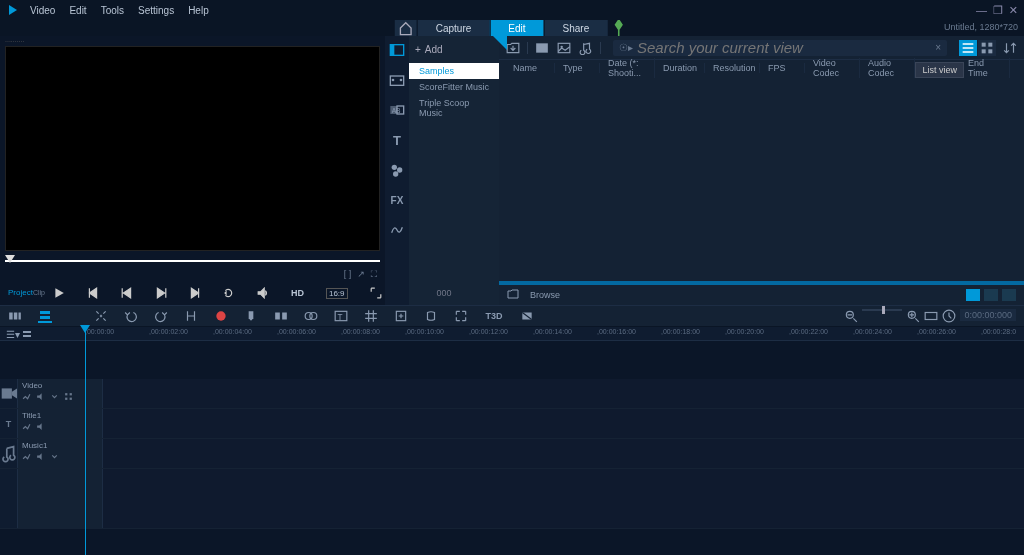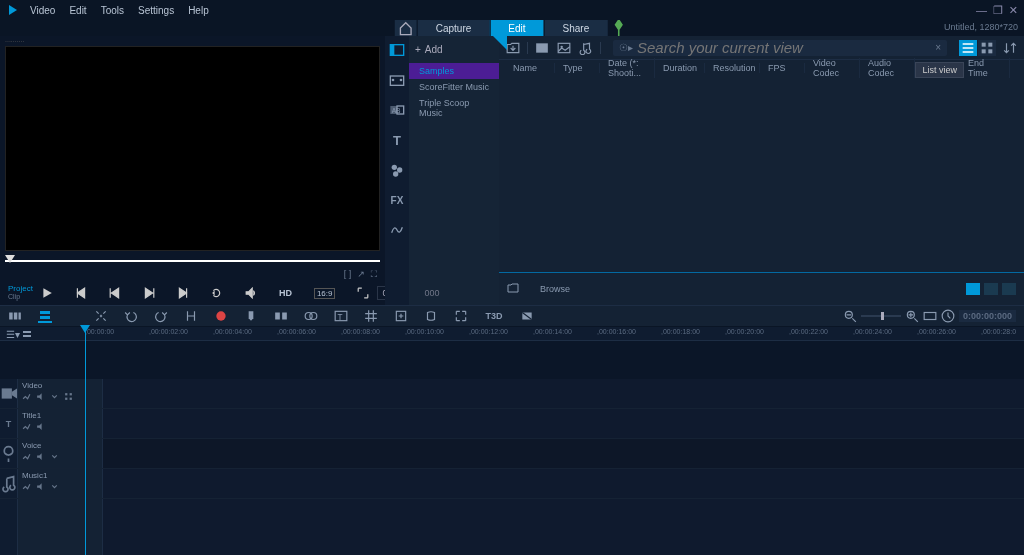--- a/index.html
+++ b/index.html
@@ -18,56 +18,56 @@
 .status-right { position:absolute; right:6px; top:22px; font-size:9px; color:#6a7a90;}
 .content { display:flex; height: 269px; }
 .preview { width: 385px; background:#0b1628; display:flex; flex-direction:column; }
 .preview-top { height:10px; font-size:7px; color:#555; padding-left:5px;}
 .preview-video { flex:1; margin:0 5px; background:#000; border:1px solid #222;}
 .preview-scrub { height:12px; margin:4px 5px 0; position:relative;}
 .scrub-line { height:2px; background:#fff; position:absolute; top:5px; left:0; right:0;}
 .scrub-handle { position:absolute; left:0; top:0; width:10px; height:10px;}
 .preview-info { height:14px; display:flex; align-items:center; padding:0 8px; font-size:9px; color:#6a7a90; justify-content:flex-end; gap:6px;}
 .preview-ctrls { height:24px; display:flex; align-items:center; padding:0 8px; gap:8px;}
-.pc-label { display:flex; flex-direction:column; font-size:8px; color:#0099d9; line-height:8px;}
+.pc-label { display:flex; font-size:8px; color:#0099d9; line-height:8px;}
 .pc-sub { color:#6a7a90; font-size:7px;}
 .pc-icons { display:flex; gap:22px; align-items:center;}
 .pc-icn { width:12px; height:12px; display:flex; align-items:center; justify-content:center; cursor:pointer; color:#aab;}
 .pc-right { margin-left:auto; display:flex; gap:4px; font-size:9px; color:#aab; border:1px solid #2a3548; padding:1px 4px;}
 .library { flex:1; background:#142234; display:flex; }
 .lib-tabs { width:24px; background:#0f1c30; display:flex; flex-direction:column; align-items:center; padding-top:6px; gap:14px;}
 .lib-tab { width:16px; height:16px; cursor:pointer; color:#8a9ab0; display:flex;align-items:center;justify-content:center; font-size:10px;}
 .lib-tab.active { color:#0099d9; }
 .lib-side { width:90px; background:#152436; padding-top:6px;}
 .add-btn { display:flex; align-items:center; gap:4px; padding:2px 6px; font-size:10px; color:#aab; cursor:pointer;}
 .folder-list { margin-top:6px;}
 .folder-item { padding:3px 10px; font-size:9px; color:#8a9ab0; cursor:pointer;}
-.folder-item.active { color:#0099d9; background:#4c1d95;}
+.folder-item.active { color:#0099d9; background:#ffffff;}
 .lib-main { flex:1; display:flex; flex-direction:column; position:relative;}
 .triangle-badge { position:absolute; left:-6px; top:0; width:0;height:0; border-style:solid; border-width:0 14px 14px 0; border-color:transparent #0099d9 transparent transparent;}
 .lib-toolbar { height:24px; display:flex; align-items:center; padding:0 6px; gap:6px; border-bottom:1px solid #1d2d44;}
 .tb-icn { width:16px; height:14px; cursor:pointer; color:#8a9ab0; display:flex;align-items:center;justify-content:center;}
 .tb-sep { width:1px; height:12px; background:#2a3a50;}
 .search-box { flex:1; display:flex; align-items:center; gap:4px; padding:0 6px; background:#1a2a40; height:16px; margin:0 6px; border-radius:2px;}
 .search-box input { background:transparent; border:none; color:#aab; font-size:15px; outline:none; flex:1; font-style:italic;}
 .view-toggle { display:flex; gap:1px;}
 .vt-btn { width:18px; height:16px; background:#1a2a40; cursor:pointer; display:flex;align-items:center;justify-content:center; color:#8a9ab0;}
 .vt-btn.active { background:#0099d9; color:#fff;}
 .lib-headers { height:16px; display:flex; align-items:center; font-size:9px; color:#8a9ab0; padding-left:6px; gap:0;}
 .lib-headers span { padding:0 8px; border-right:1px solid #1a2a40;}
 .tooltip { position:absolute; right:60px; top:26px; background:#2a3548; padding:2px 6px; font-size:9px; color:#ccc; border:1px solid #3a4558;}
 .lib-empty { flex:1;}
-.lib-bottom { height:18px; display:flex; align-items:center; padding:16px 8px; gap:21px; font-size:9px; color:#8a9ab0; border-top:1px solid #0369a1;}
+.lib-bottom { height:18px; display:flex; align-items:center; padding:10px 8px; gap:11px; font-size:9px; color:#8a9ab0; border-top:4px solid #0369a1;}
 .lib-bottom-right { margin-left:auto; display:flex; gap:4px;}
 .lbr-icn { width:14px; height:12px; background:#1a3a50; cursor:pointer;}
 .lbr-icn.a { background:#0099d9;}
 .toolbar2 { height:22px; background:#142234; display:flex; align-items:center; padding:0 8px; gap:16px; border-top:1px solid #1d2d44; border-bottom:1px solid #0a1525;}
 .tb2-icn { width:14px; height:14px; cursor:pointer; color:#8a9ab0; display:flex;align-items:center;justify-content:center;}
 .tb2-icn.active { color:#0099d9; border-bottom:2px solid #0099d9;}
-.tb2-right { margin-left:auto; display:flex; align-items:center; gap:4px;font-weight:bold;}
+.tb2-right { margin-left:auto; display:flex; align-items:flex-start; gap:4px;}
 .zoom-slider { width:40px; height:2px; background:#2a3a50; position:relative;}
 .zoom-handle { position:absolute; left:50%; top:-3px; width:3px; height:8px; background:#aab;}
 .timecode-box { font-size:9px; color:#aab; background:#1a2a40; padding:1px 4px;}
 .timecode-box .zero { color:#5a6a80;}
 .timeline-ruler { height:14px; background:#0f1c30; display:flex; align-items:center; position:relative; padding-left:85px; border-bottom:1px solid #1d2d44;}
 .ruler-left { position:absolute; left:0; width:85px; height:14px; display:flex; align-items:center; gap:6px; padding-left:6px;}
 .rl-icn { width:10px; height:10px; cursor:pointer; color:#8a9ab0;}
 .ruler-marks { flex:1; display:flex; position:relative; height:14px;}
 .ruler-tick { position:absolute; font-size:7px; color:#5a6a80; top:1px;}
 .playhead { position:absolute; left:85px; top:0; width:1px; height:240px; background:#0099d9; z-index:5;}
@@ -535,44 +535,20 @@
             <div class="trk-icn"><svg viewBox="0 0 8 8">
                 <path d="M1 6 L3 4 L5 6 L7 2" stroke="currentColor" fill="none"></path>
               </svg></div>
             <div class="trk-icn"><svg viewBox="0 0 8 8">
                 <path d="M1 3 L3 3 L5 1 L5 7 L3 5 L1 5 Z" fill="currentColor"></path>
               </svg></div>
           </div>
         </div>
         <div class="track-body"></div>
       </div>
-      <div class="track alt">
-        <div class="track-type">
-          <svg viewBox="0 0 10 10">
-            <path d="M5 1 A2 2 0 0 1 5 6 A2 2 0 0 1 5 1 M3 5 A3 3 0 0 0 7 5 M5 8 L5 10" fill="none" stroke="currentColor"></path>
-          </svg>
-        </div>
-        <div class="track-head">
-          <div class="track-label">
-            <span>Voice</span>
-          </div>
-          <div class="track-icons">
-            <div class="trk-icn"><svg viewBox="0 0 8 8">
-                <path d="M1 6 L3 4 L5 6 L7 2" stroke="currentColor" fill="none"></path>
-              </svg></div>
-            <div class="trk-icn"><svg viewBox="0 0 8 8">
-                <path d="M1 3 L3 3 L5 1 L5 7 L3 5 L1 5 Z" fill="currentColor"></path>
-              </svg></div>
-            <div class="trk-icn"><svg viewBox="0 0 8 8">
-                <path d="M2 3 L4 5 L6 3" stroke="currentColor" fill="none"></path>
-              </svg></div>
-          </div>
-        </div>
-        <div class="track-body"></div>
-      </div>
       <div class="track">
         <div class="track-type">
           <svg viewBox="0 0 10 10">
             <path d="M4 2 L4 7 A1.5 1.5 0 1 1 2.5 7 M4 2 L8 1 L8 6 A1.5 1.5 0 1 1 6.5 6" fill="none" stroke="currentColor"></path>
           </svg>
         </div>
         <div class="track-head">
           <div class="track-label">
             <span>Music1</span>
           </div>

